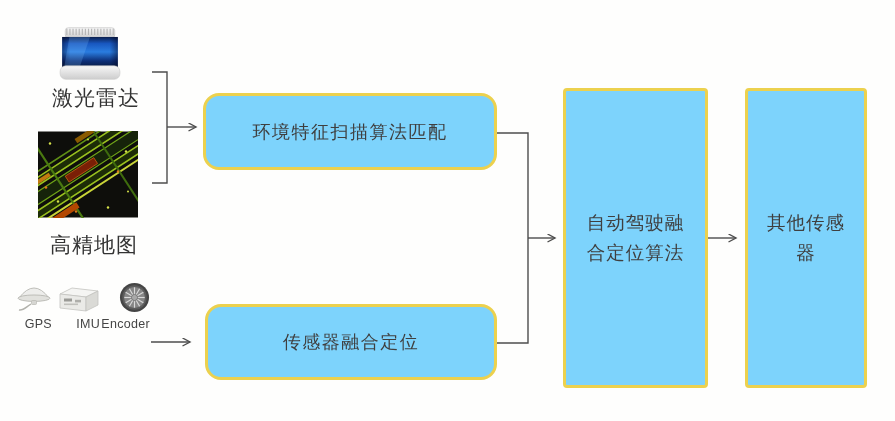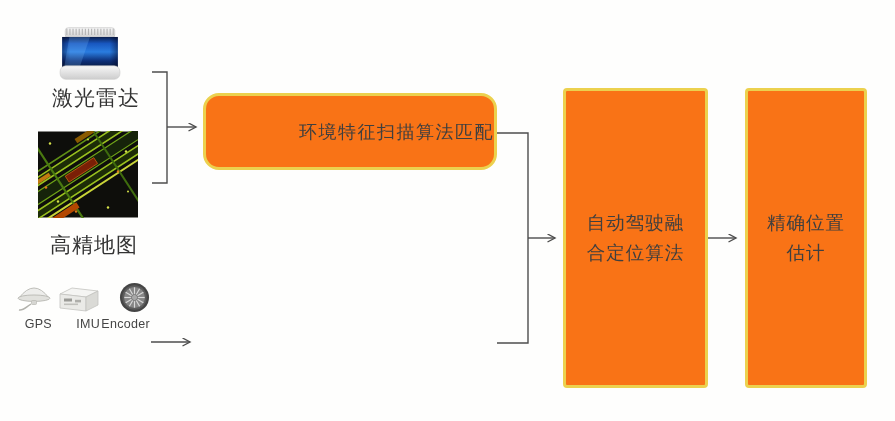--- a/index.html
+++ b/index.html
@@ -7,22 +7,22 @@
     position:relative;width:895px;height:421px;background:#fefefd;overflow:hidden;
     font-family:"Liberation Sans","DejaVu Sans",sans-serif;color:#3a3a3a;
   }
   .connectors{position:absolute;left:0;top:0;width:895px;height:421px;pointer-events:none;}
   .abs{position:absolute;}
   .cn-label{
     position:absolute;text-align:right;font-size:21px;letter-spacing:1px;
     color:#333333;white-space:nowrap;
   }
   .flow-box{
-    position:absolute;background:#f97316;border:3px solid #ecd14e;
-    display:flex;align-items:center;justify-content:flex-end;text-align:center;
+    position:absolute;background:#7dd3fc;border:3px solid #ecd14e;
+    display:flex;align-items:center;justify-content:center;text-align:center;
     color:#3f3f3f;box-sizing:border-box;
   }
   .flow-box.wide{border-radius:16px;font-size:18px;letter-spacing:1.5px;}
   .flow-box.tall{border-radius:4px;font-size:18.5px;letter-spacing:1px;line-height:1.6;}
   .flow-box.tall .box-text{display:block;}
   .sensor-block{position:absolute;display:flex;flex-direction:column;align-items:flex-end;}
   .sensor-icon-wrap{height:32px;display:flex;align-items:flex-end;justify-content:center;}
   .sensor-label{font-size:12.5px;color:#454545;margin-top:4px;letter-spacing:0.3px;}
 </style>
 </head>
@@ -167,22 +167,25 @@
       </svg>
     </div>
     <div class="sensor-label">Encoder</div>
   </div>
 
 
   <div class="flow-box wide" style="left:203px;top:93px;width:294px;height:77px;">
     <span class="box-text">环境特征扫描算法匹配</span>
   </div>
 
+  <div class="flow-box wide" style="left:205px;top:304px;width:292px;height:76px;">
+    <span class="box-text">传感器融合定位</span>
+  </div>
 
   <div class="flow-box tall" style="left:563px;top:88px;width:145px;height:300px;padding:0 17px;">
     <span class="box-text">自动驾驶融合定位算法</span>
   </div>
 
   <div class="flow-box tall" style="left:745px;top:88px;width:122px;height:300px;padding:0 16px;">
-    <span class="box-text">精确位置估计</span>
+    <span class="box-text">其他传感器</span>
   </div>
 
 </div>
 
 </body></html>

